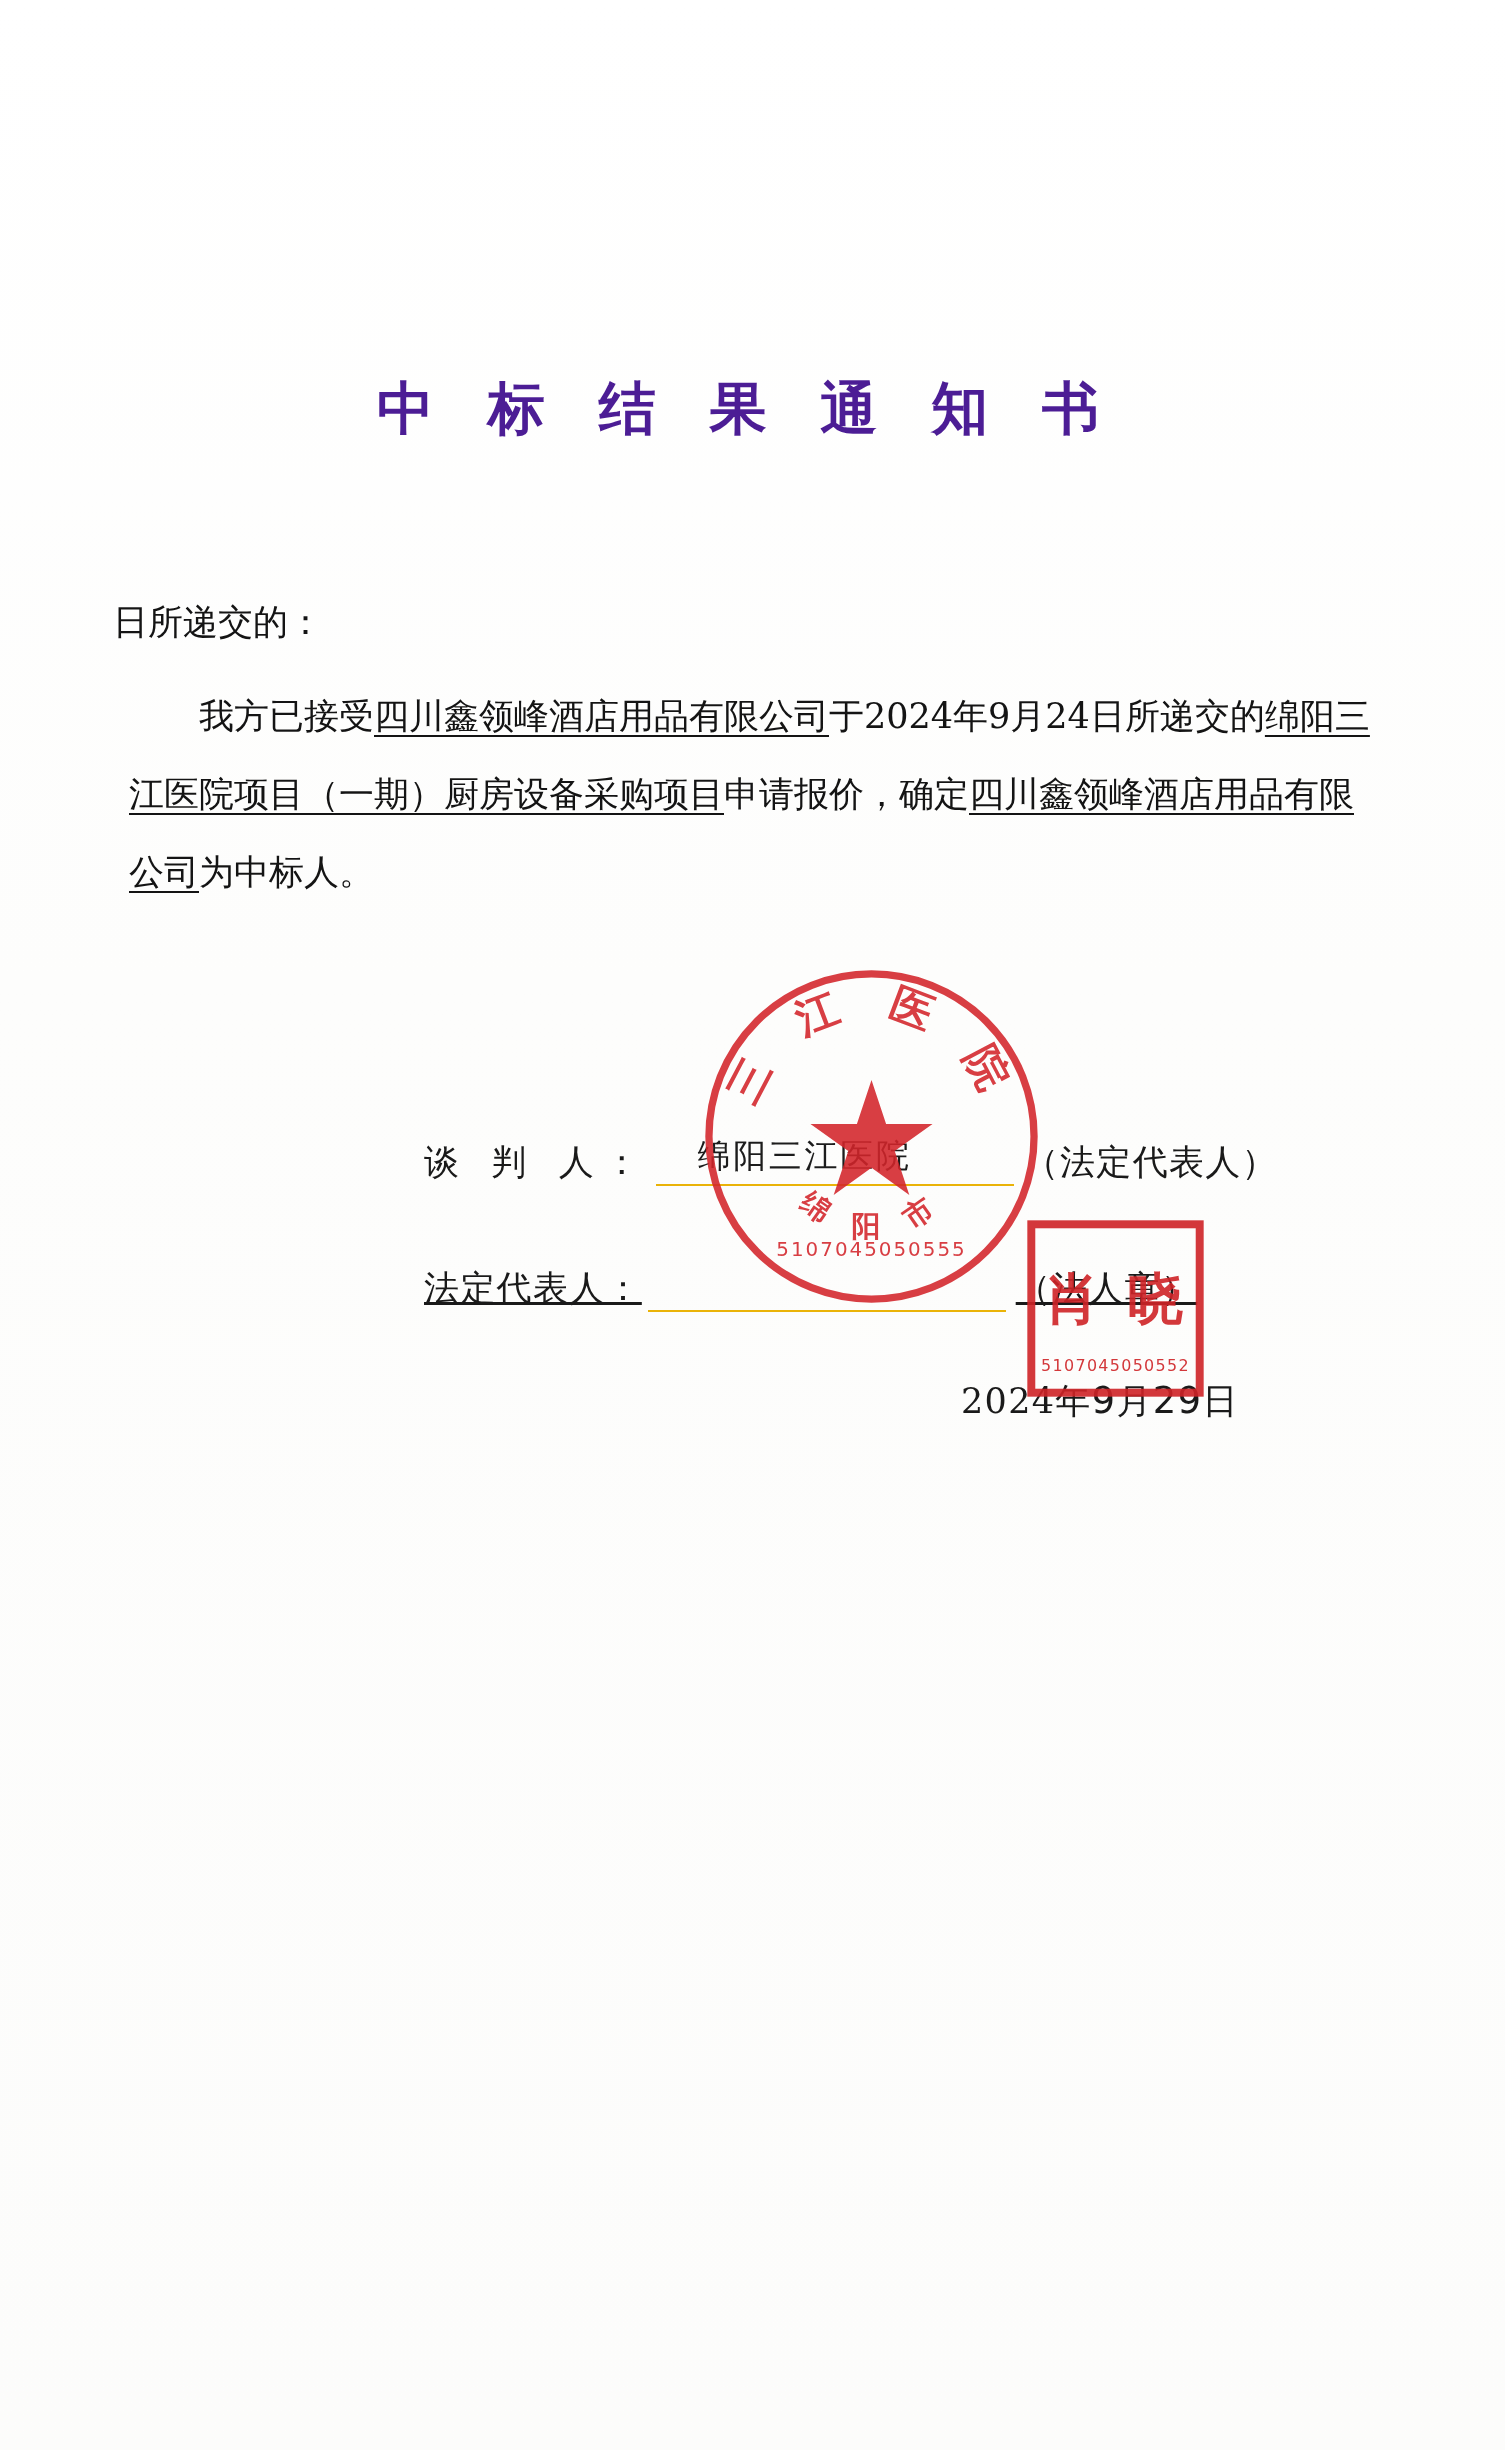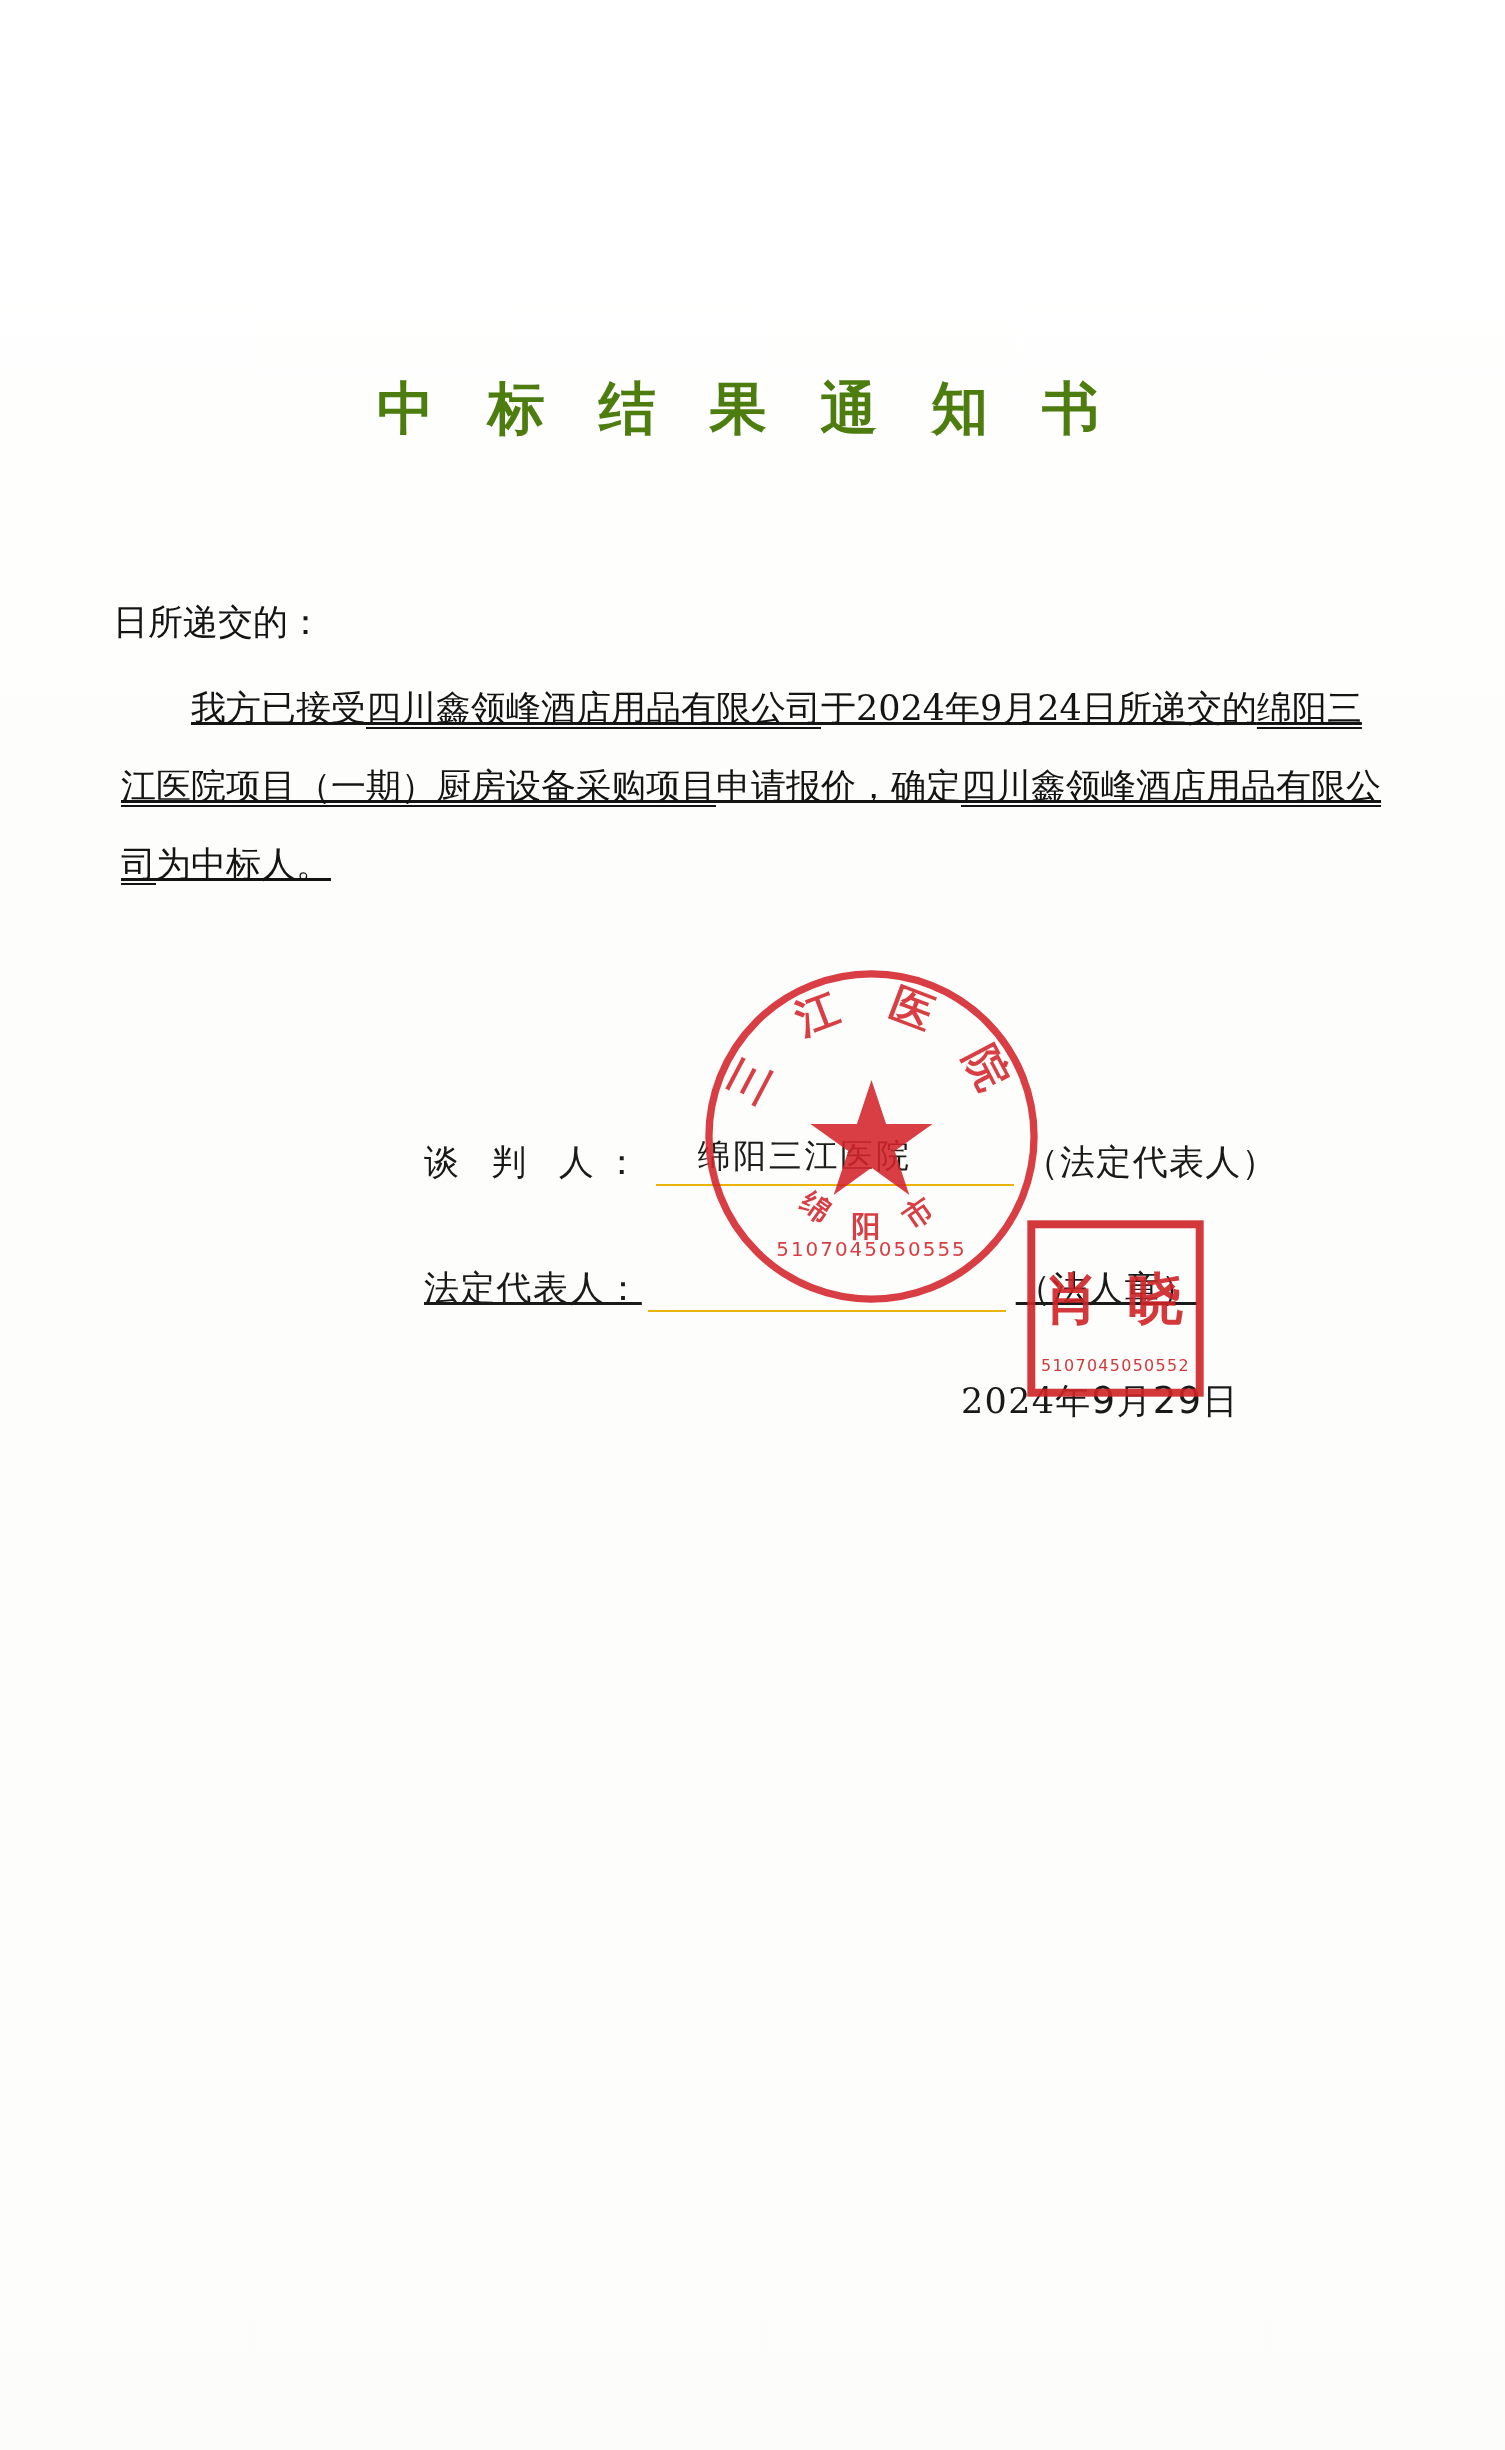--- a/index.html
+++ b/index.html
@@ -34,41 +34,40 @@
     position: absolute;
     top: 371px;
     left: 0;
     width: 1476px;
     text-align: center;
     font-size: 57px;
     font-weight: bold;
     letter-spacing: 17px;
     text-indent: 17px;
     font-family: "DejaVu Serif", "Liberation Serif", serif;
-    color: #4d7c0f;
+    color: #4c1d95;
   }
 
   .body-block {
     position: absolute;
     top: 583px;
     left: 113px;
     width: 1286px;
     font-size: 35px;
     line-height: 78px;
     color: #141414;
   }
 
   .salutation {
     margin: 0 0 4px 0;
   }
 
   .para {
-    margin: 8px;
+    margin: 16px;
     text-indent: 0;
-    text-decoration: underline;
   }
 
   .para-indent {
     text-indent: 70px;
   }
 
   .u {
     text-decoration: underline;
     text-underline-offset: 6.6px;
     text-decoration-thickness: 2px;

